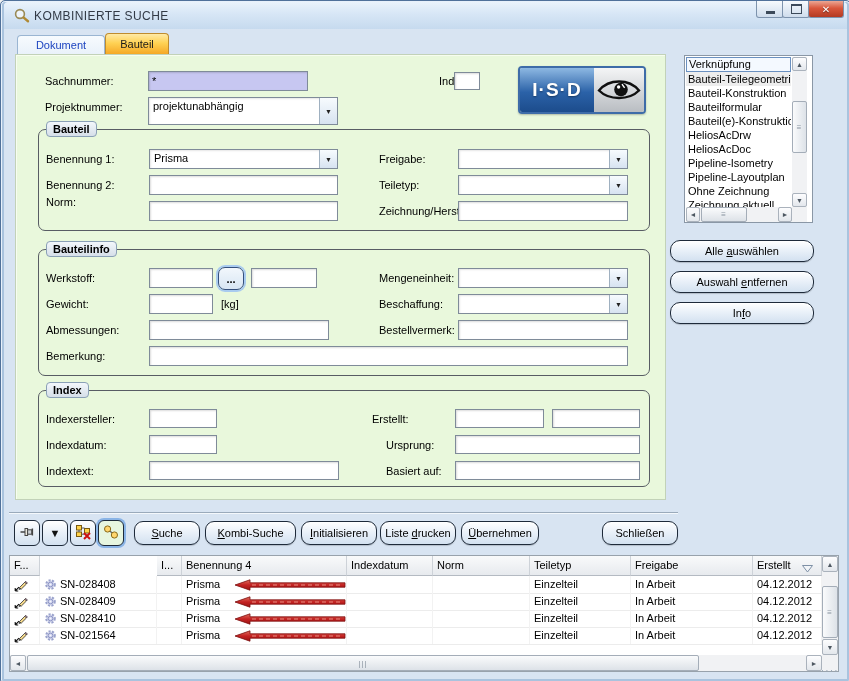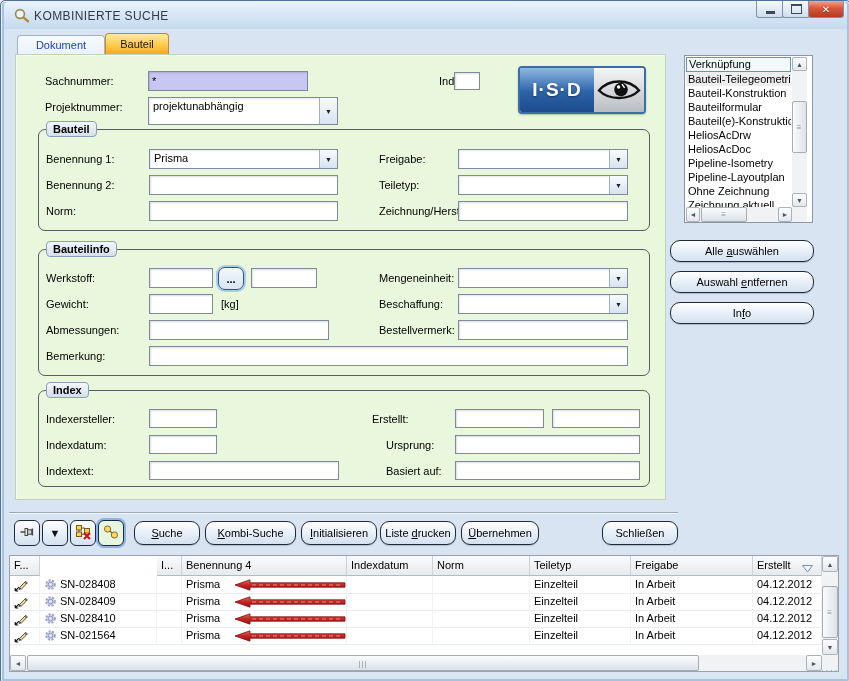--- a/index.html
+++ b/index.html
@@ -129,21 +129,21 @@
         <span class="val"></span>
         <span class="btn">▼</span>
       </div>
       <span class="lbl" style="left:7px;top:48px">Benennung 2:</span>
       <input class="inp" style="left: 110px; top: 45px; width: 189px; height: 20px;" value="">
       <span class="lbl" style="left:340px;top:48px">Teiletyp:</span>
       <div class="combo" style="left:419px;top:45px;width:170px;height:20px">
         <span class="val"></span>
         <span class="btn">▼</span>
       </div>
-      <span class="lbl" style="left:7px;top:74px">Norm:</span>
+      <span class="lbl" style="left:7px;top:65px">Norm:</span>
       <input class="inp" style="left: 110px; top: 71px; width: 189px; height: 20px;" value="">
       <span class="lbl" style="left:340px;top:74px">Zeichnung/Herst.:</span>
       <input class="inp" style="left: 419px; top: 71px; width: 170px; height: 20px;" value="">
     </div>
 
     <div class="group" style="left:22px;top:194px;width:610px;height:125px">
       <span class="chip">Bauteilinfo</span>
       <span class="lbl" style="left:7px;top:21px">Werkstoff:</span>
       <input class="inp" style="left: 110px; top: 18px; width: 64px; height: 20px;" value="">
       <div class="browse" style="left:179px;top:17px;width:24px;height:21px">

